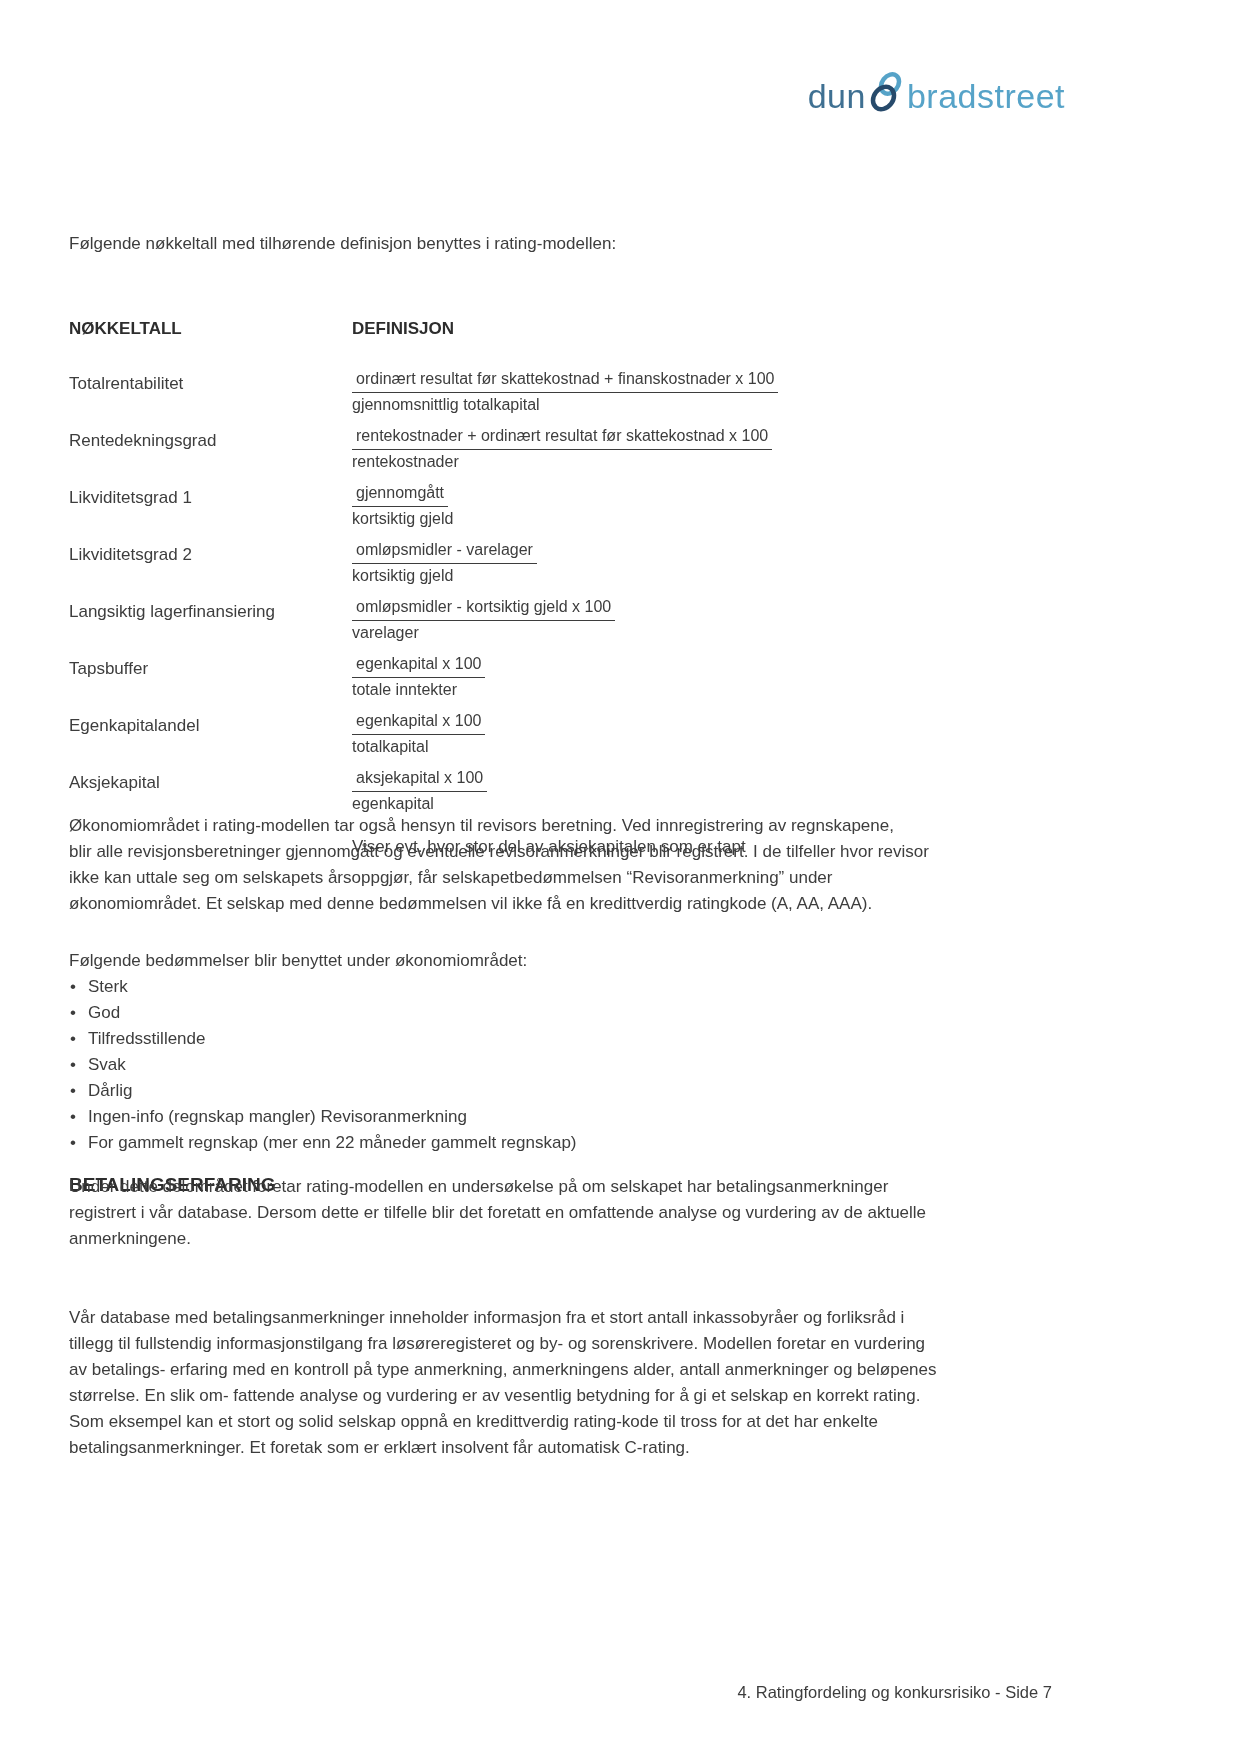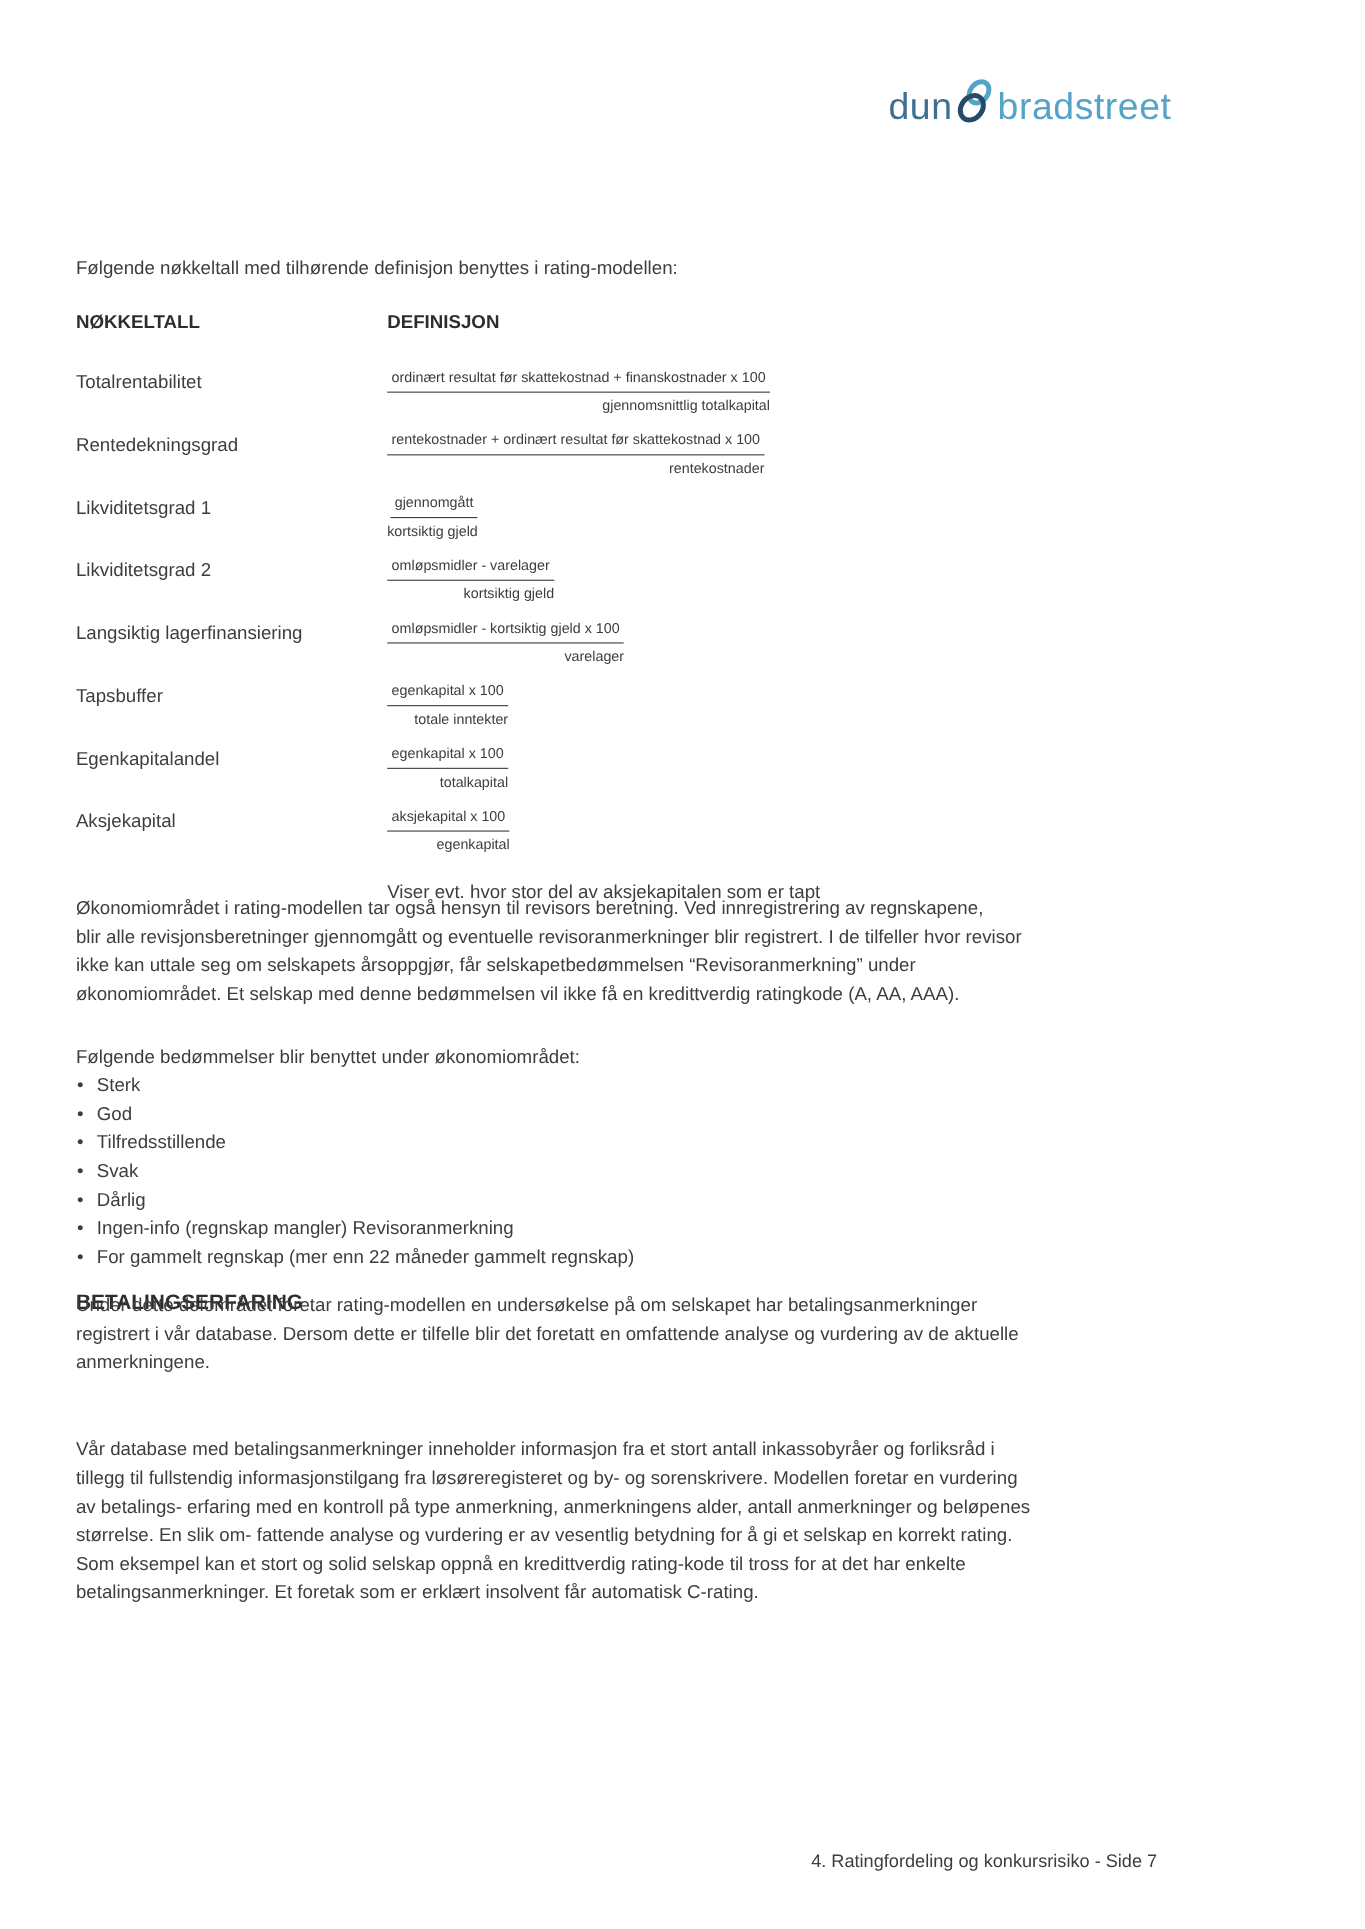--- a/index.html
+++ b/index.html
@@ -32,24 +32,24 @@
 
   .intro { top:231px; }
 
   
   .kpi-table { top:281px; }
   .kpi-row {
     display:grid; grid-template-columns:283px auto;
     justify-items:start; align-items:start;
     margin-bottom:8px;
   }
-  .kpi-header-row { margin-bottom:27px; }
+  .kpi-header-row { margin-bottom:27px;margin-top:36px; }
   .kpi-header { font-weight:700; color:#2d2d2d; font-size:17px; line-height:23px; }
   .kpi-label { font-size:17px; line-height:23px; padding-top:5px; }
-  .fraction { display:inline-block; text-align:right; font-size:13px; line-height:23px; }
+  .fraction { display:inline-block; text-align:left; font-size:16px; line-height:23px; }
   .numerator {
     display:inline-block;
     border-bottom:1.5px solid #3d3d3d;
     padding:0 4px 2px 4px;
   }
   .denominator { display:block; }
   .kpi-note { font-size:17px; line-height:23px; margin-top:12px; }
 
   
   .economy-para { top:813px; }

